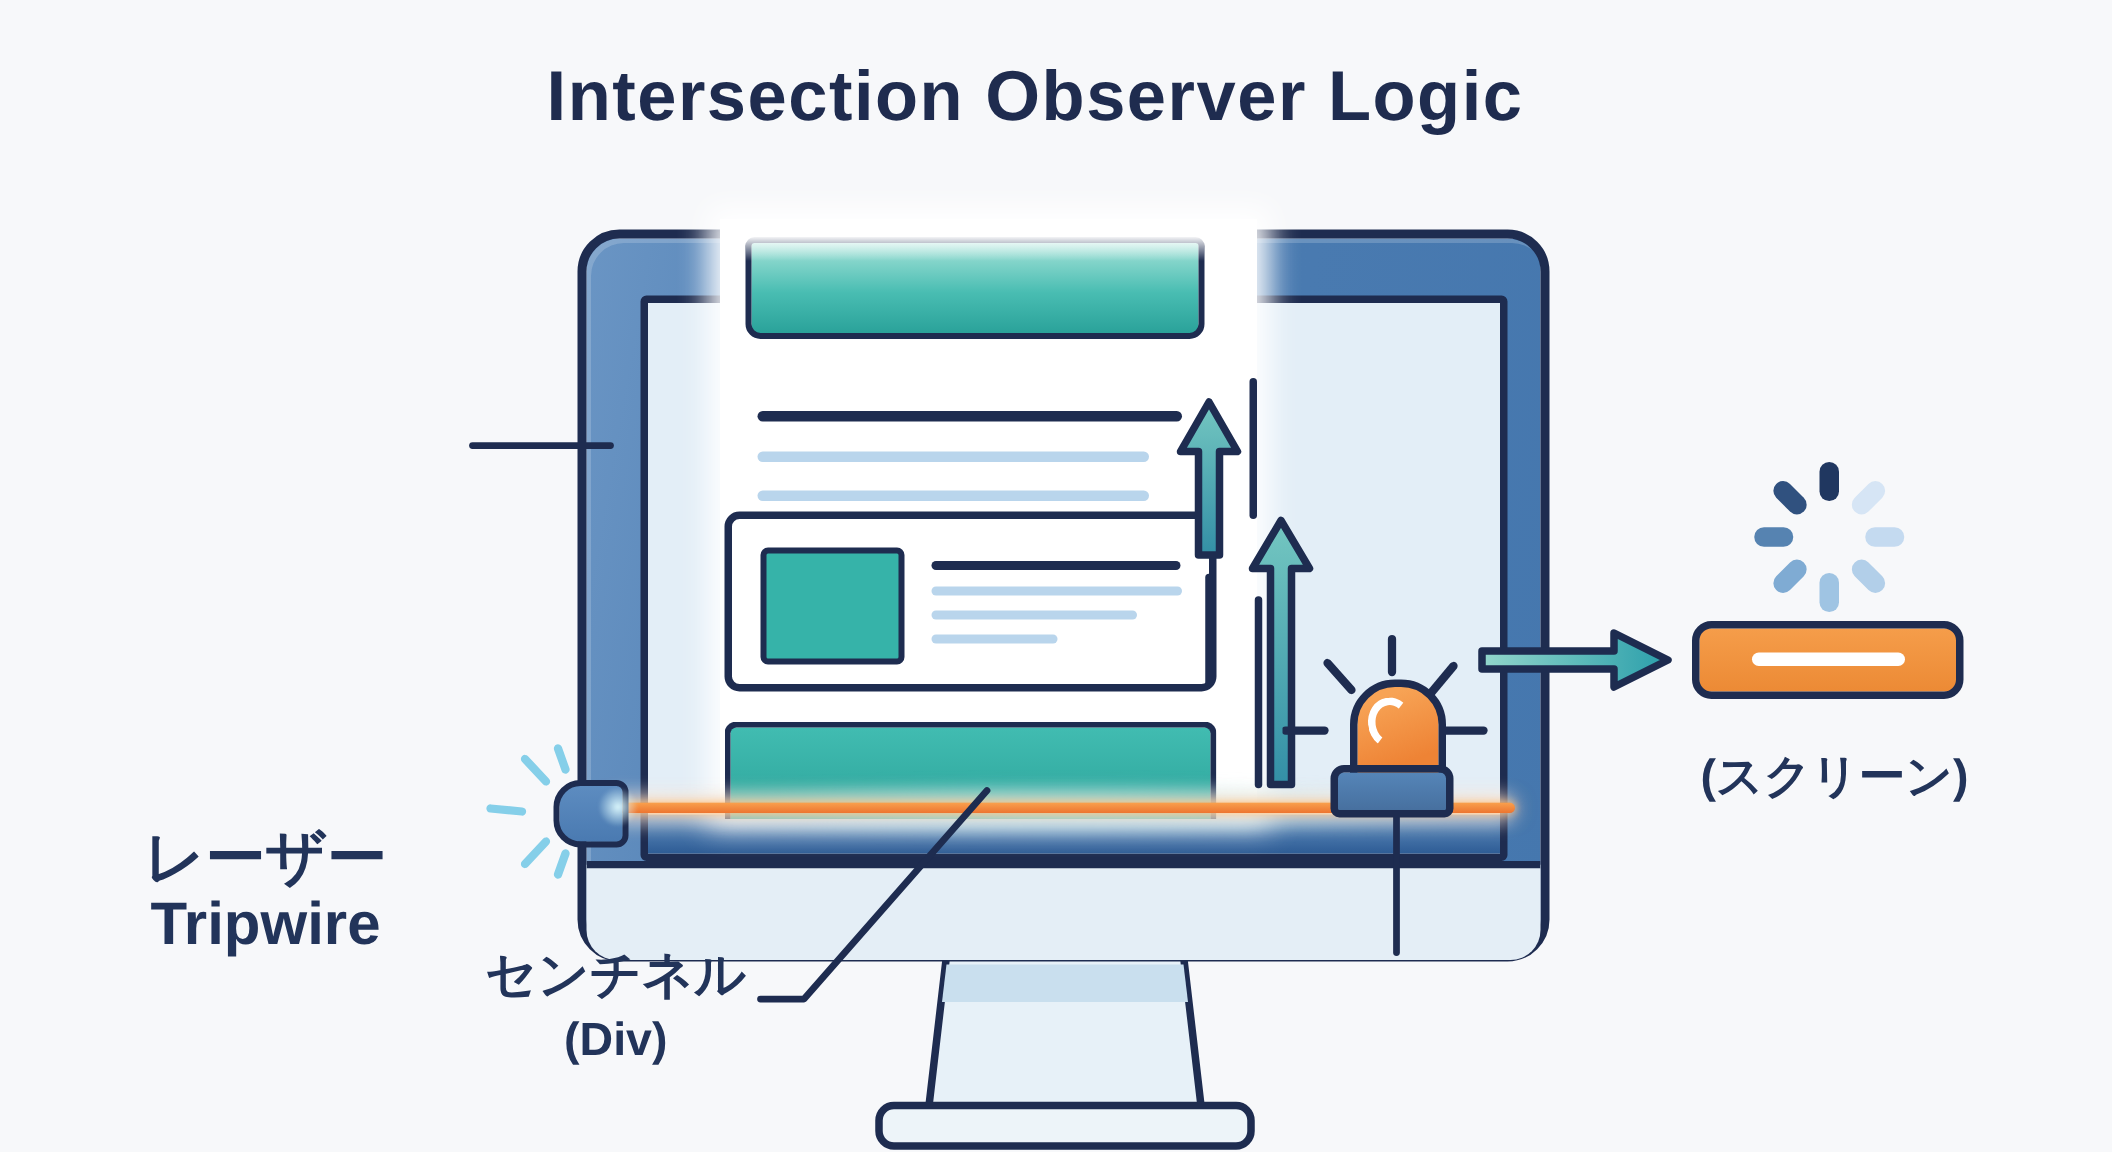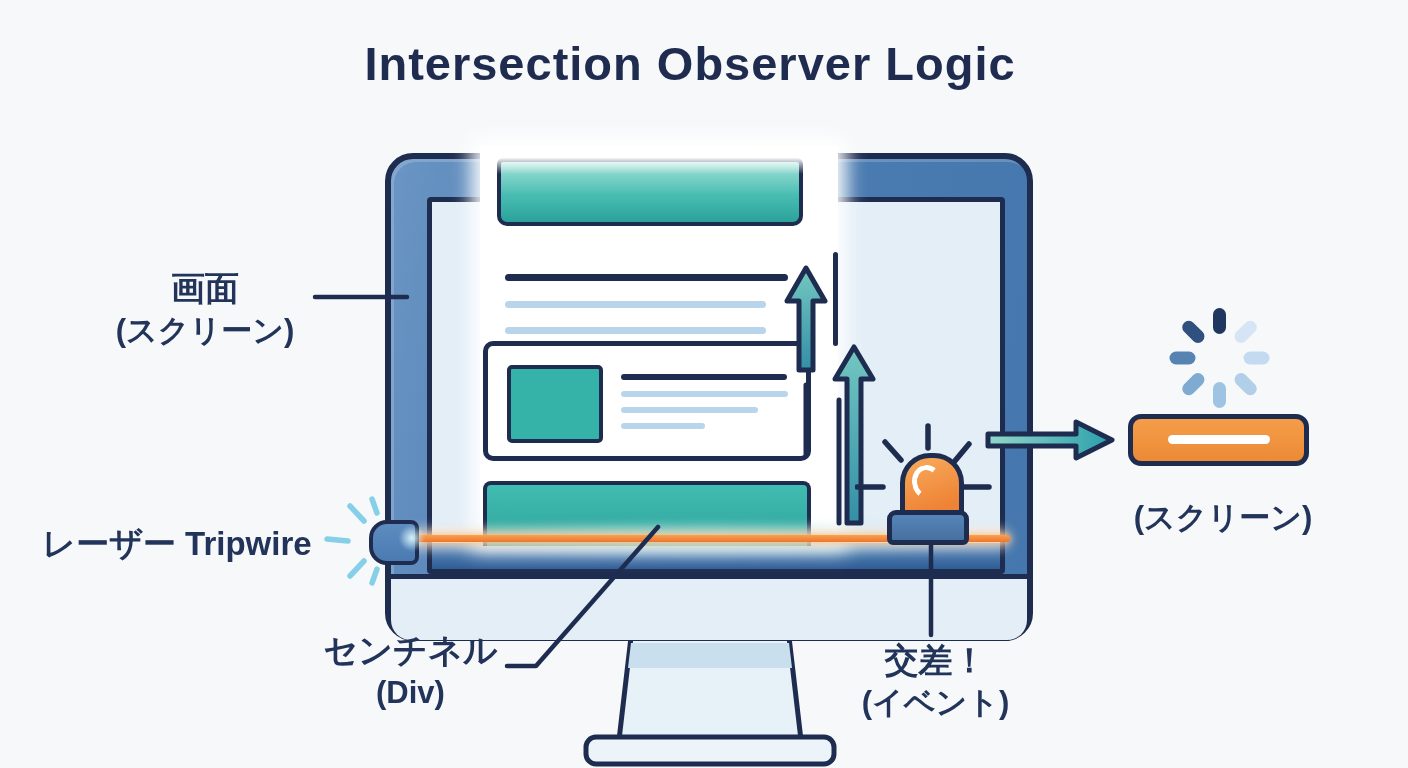--- a/index.html
+++ b/index.html
@@ -126,21 +126,21 @@
     width:102px; height:9px; border-radius:5px; background:#ffffff;
   }
   
   .lbl{
     position:absolute; z-index:11; text-align:center; color:#22345a; font-weight:bold;
   }
   .lbl .main{display:block; font-size:34px; line-height:44px;}
   .lbl .sub{display:block; font-size:31px; line-height:42px;}
   .lbl-screen{left:55px; top:266px; width:300px;}
   .lbl-tripwire{left:22px; top:522px; width:310px;}
-  .lbl-tripwire .main{font-size:33px;}
+  .lbl-tripwire .main{font-size:40px;margin-top:28px;}
   .lbl-sentinel{left:283px; top:628px; width:255px;}
   .lbl-intersection{left:828px; top:638px; width:215px;}
   .lbl-action{left:1078px; top:497px; width:290px;}
 </style>
 </head>
 <body>
 
 <div class="canvas">
 
   <div class="title">Intersection Observer Logic</div>
@@ -234,32 +234,24 @@
     <div class="spin-dot" style="background:#9fc4e3; transform:rotate(180deg) translateY(-37px);"></div>
     <div class="spin-dot" style="background:#7fabd3; transform:rotate(225deg) translateY(-37px);"></div>
     <div class="spin-dot" style="background:#5683b1; transform:rotate(270deg) translateY(-37px);"></div>
     <div class="spin-dot" style="background:#30517f; transform:rotate(315deg) translateY(-37px);"></div>
   </div>
 
   <div class="load-btn">
     <div class="btn-line"></div>
   </div>
 
-  <div class="lbl lbl-screen">
-    <span class="main">画面</span>
-    <span class="sub">(スクリーン)</span>
-  </div>
   <div class="lbl lbl-tripwire">
     <span class="main">レーザー Tripwire</span>
   </div>
   <div class="lbl lbl-sentinel">
     <span class="main">センチネル</span>
     <span class="sub">(Div)</span>
   </div>
-  <div class="lbl lbl-intersection">
-    <span class="main">交差！</span>
-    <span class="sub">(イベント)</span>
-  </div>
   <div class="lbl lbl-action">
     <span class="sub">(スクリーン)</span>
   </div>
 
 </div>
 
 </body></html>

